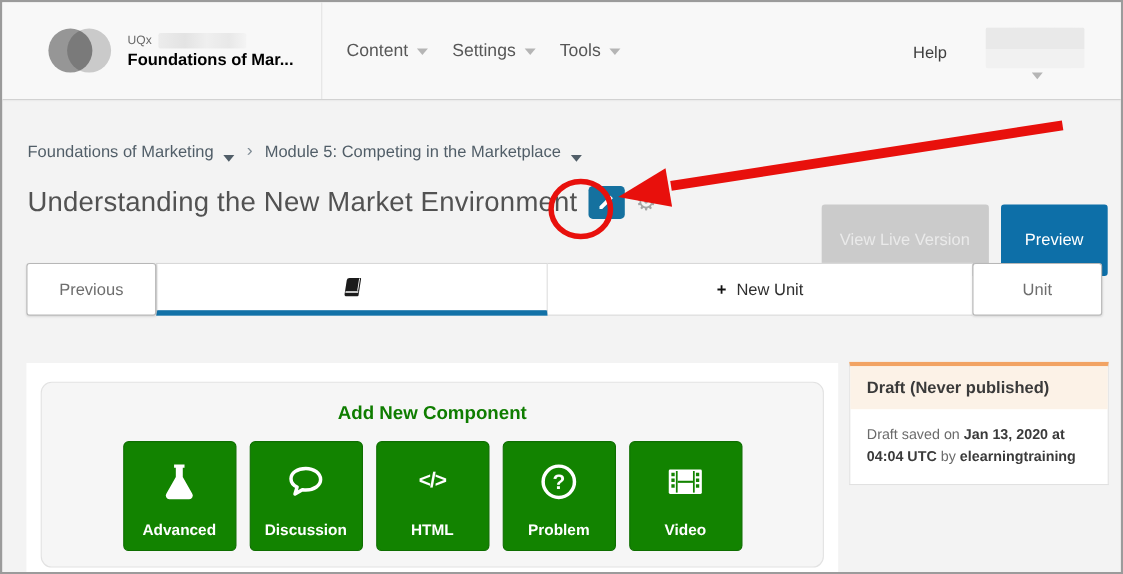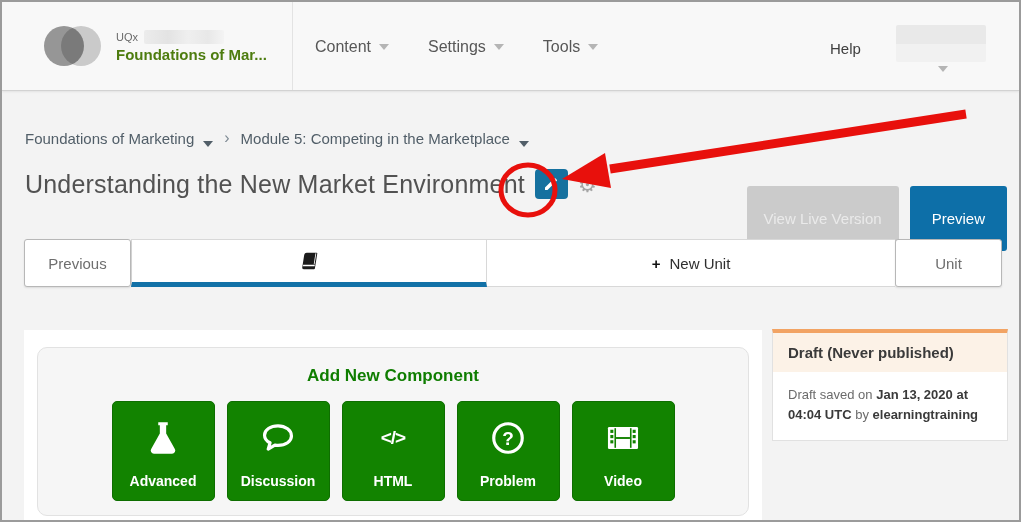--- a/index.html
+++ b/index.html
@@ -27,23 +27,23 @@
   .logo .c1 { left:0; background:#969696; }
   .logo .c2 { left:17px; background:#d0d0d0; mix-blend-mode:multiply; }
   .course-info { margin-left:14px; }
   .org-row { display:flex; align-items:center; gap:6px; font-size:11px; color:#6a6a6a; }
   .redact {
     display:inline-block; border-radius:2px;
     background:linear-gradient(90deg,#ececec 0%,#e3e3e3 30%,#efefef 55%,#e8e8e8 80%,#f4f4f4 100%);
     filter:blur(.4px);
   }
   .org-redact { width:80px; height:14px; }
-  .course-name { font-size:15px; font-weight:bold; color:#4d7c0f; margin-top:2px; }
-
-  .nav { position:absolute; left:313px; top:0; height:89px; display:flex; align-items:center; gap:39px; }
+  .course-name { font-size:15px; font-weight:bold; color:#000000; margin-top:2px; }
+
+  .nav { position:absolute; left:313px; top:0; height:89px; display:flex; align-items:center; gap:22px; }
   .nav-item { display:flex; align-items:center; gap:8px; font-size:16px; color:#575757; cursor:pointer; }
   .caret { width:0; height:0; border-left:5px solid transparent; border-right:5px solid transparent; border-top:6px solid #b5b5b5; }
   .help-link { position:absolute; left:828px; top:38px; font-size:15px; color:#3f3f3f; cursor:pointer; }
   .user-blob { position:absolute; left:894px; top:23px; width:90px; height:37px;
     background:linear-gradient(180deg,#e9e9e9 0 52%, #f1f1f1 52% 100%),
                linear-gradient(90deg,#ececec,#e2e2e2,#f2f2f2); border-radius:2px; filter:blur(.4px); }
   .user-caret { position:absolute; left:936px; top:64px; border-top-color:#b5b5b5; }
 
   
   .breadcrumb { position:absolute; left:23px; top:127px; display:flex; align-items:center; gap:11px;
@@ -61,21 +61,21 @@
 
   .page-actions { position:absolute; right:12px; top:184px; display:flex; gap:11px; }
   .btn { font-size:15px; padding:7px 17px; border-radius:3px; border:none; cursor:pointer;
     font-family:"Liberation Sans",sans-serif; }
   .btn-live { background:#cbcbcb; color:#eaeaea; }
   .btn-preview { background:#0d6fa8; color:#ffffff; padding:24px 22px; }
 
   
   .tabbar { position:absolute; left:22px; top:237px; width:978px; height:48px; display:flex; }
   .tab-prev, .tab-next {
-    width:107px; background:#ffffff; border:1px solid #b7b7b7; border-radius:3px;
+    width:118px; background:#ffffff; border:1px solid #b7b7b7; border-radius:3px;
     color:#6e6e6e; font-size:15px; display:flex; align-items:center; justify-content:center;
     cursor:pointer; box-shadow:0 1px 2px rgba(0,0,0,.10); z-index:2;
   }
   .tab-current {
     width:356px; background:#ffffff; border:1px solid #d8d8d8; border-bottom:5px solid #1271a7;
     display:flex; align-items:center; justify-content:center; cursor:pointer;
   }
   .tab-newunit {
     flex:1; background:#ffffff; border-top:1px solid #d8d8d8; border-bottom:1px solid #d8d8d8;
     display:flex; align-items:center; justify-content:center; gap:9px;

